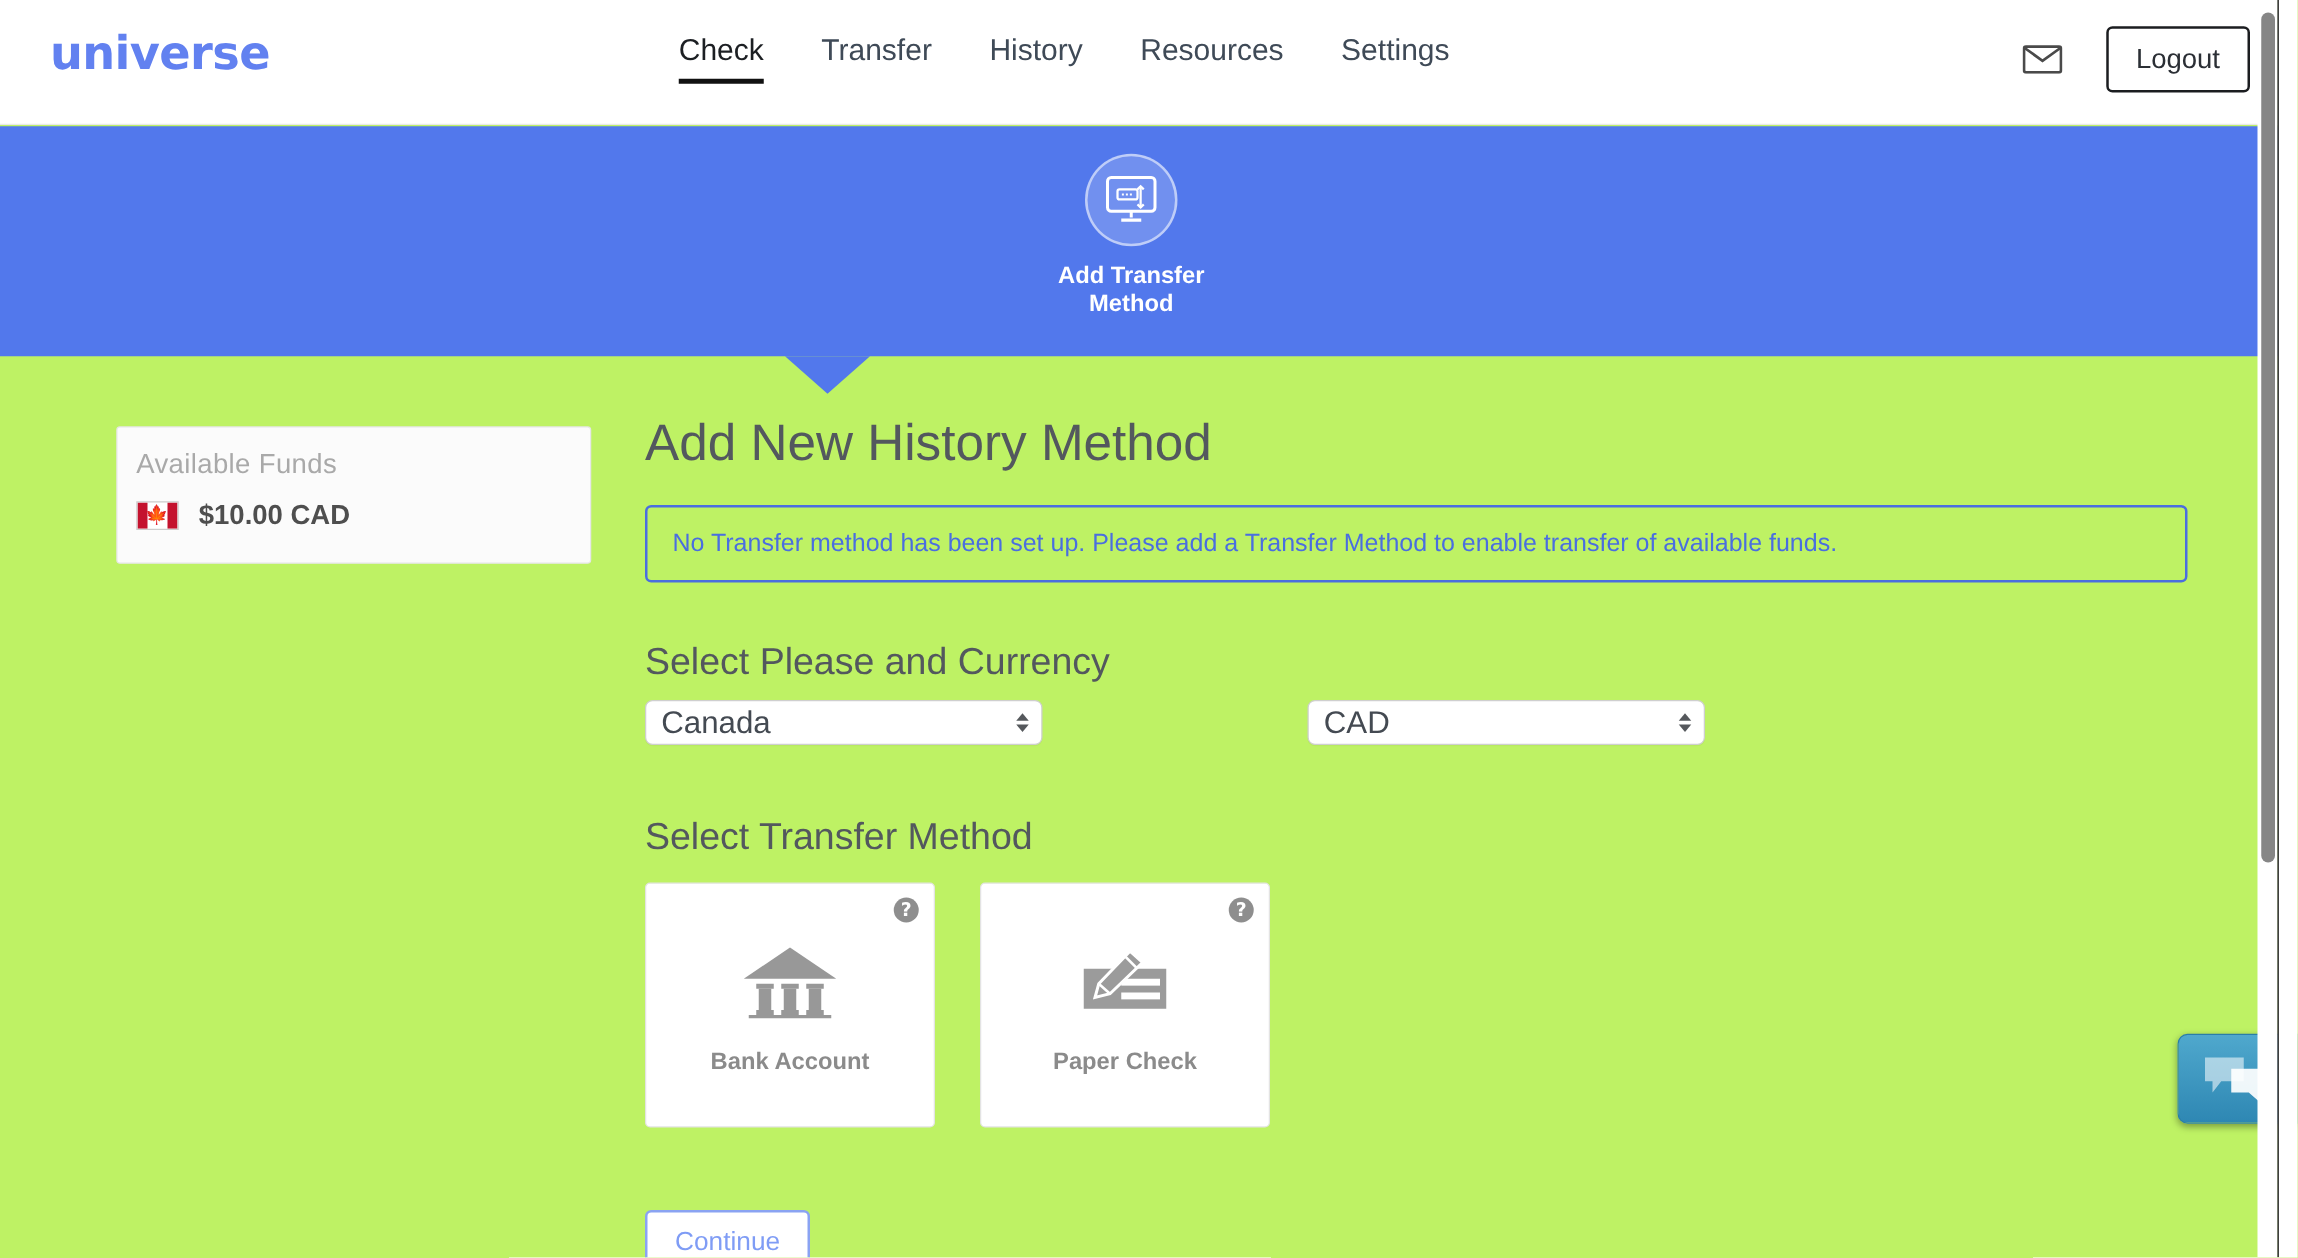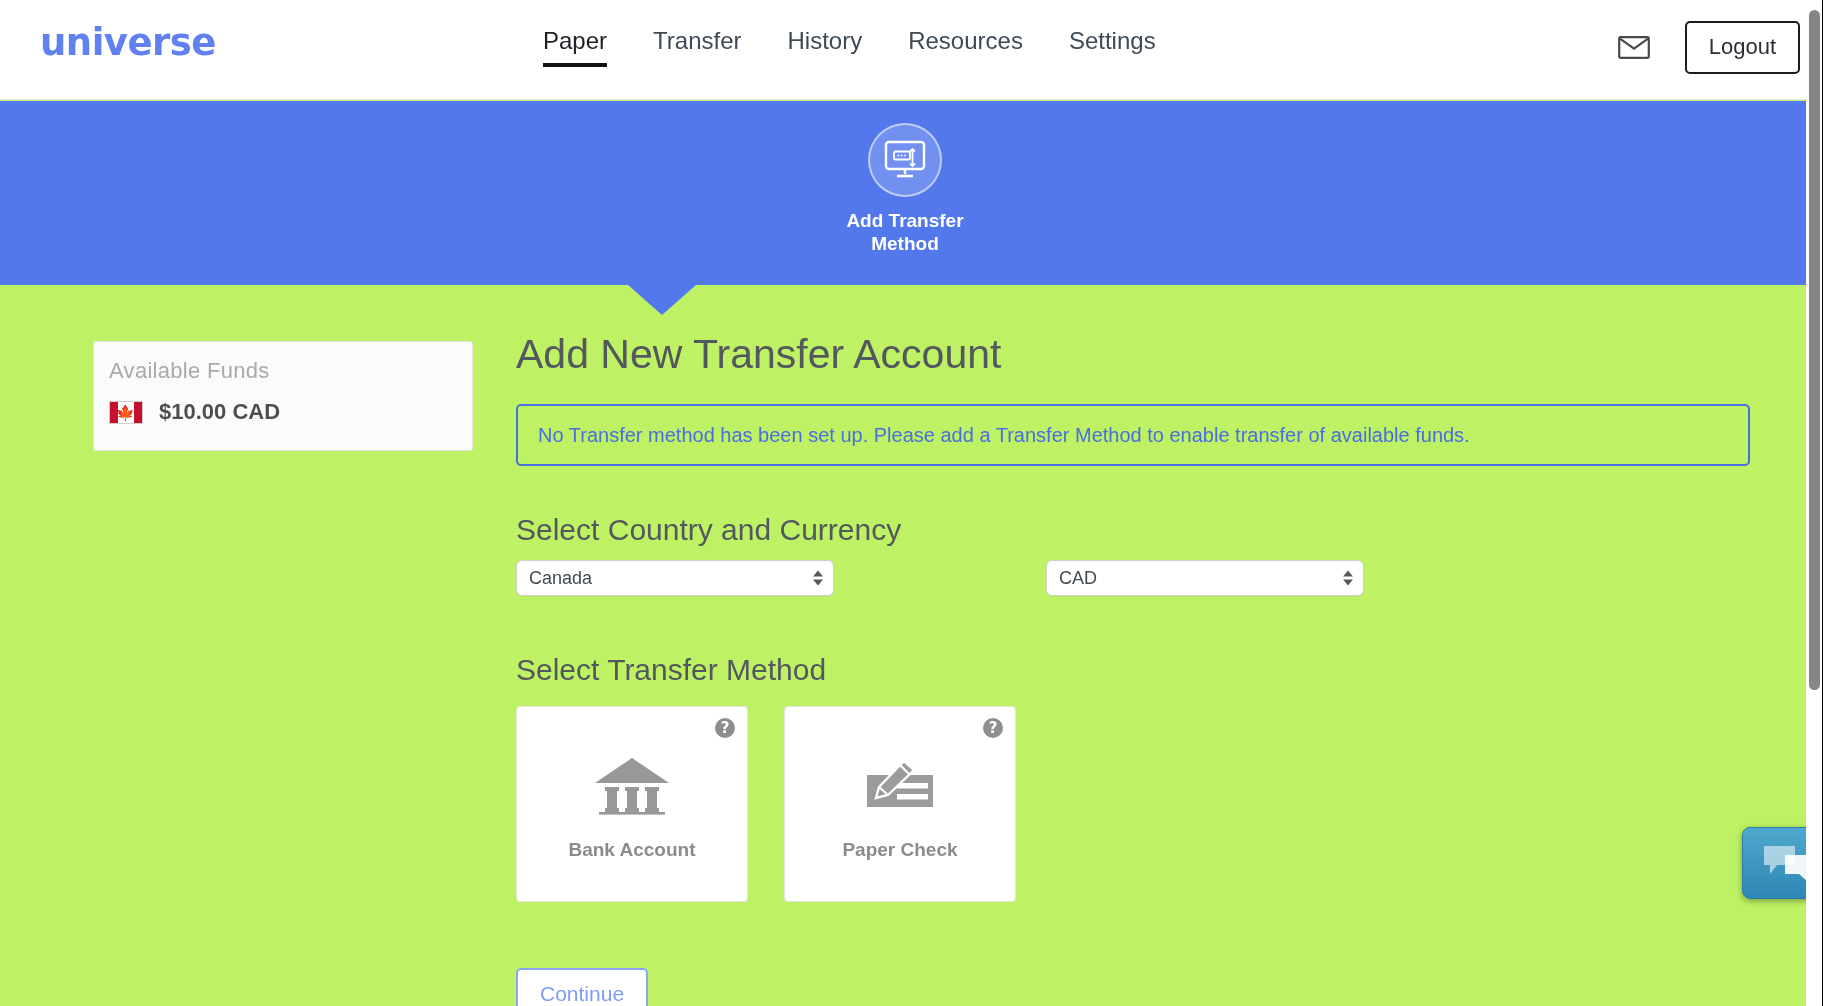--- a/index.html
+++ b/index.html
@@ -238,21 +238,21 @@
   }
   .sel-wrap {
     position: relative;
     height: 36px;
   }
   .sel {
     height: 36px;
     border: 1px solid #cfcfcf;
     border-radius: 6px;
     background: #ffffff;
-    font-size: 18px;
+    font-size: 25px;
     color: #444a52;
     display: flex;
     align-items: center;
     padding: 0 34px 0 12px;
     cursor: pointer;
     font-family: "Liberation Sans", sans-serif;
     box-shadow: 0 1px 0 rgba(0,0,0,0.03);
   }
   #country-select { width: 318px; }
   #currency-select { width: 318px; }
@@ -381,21 +381,21 @@
 </head>
 <body>
 
 <div id="page">
 
   <div id="topnav">
 
     <div id="logo">universe</div>
 
     <div id="mainmenu">
-      <div class="navitem active">Paper</div>
+      <div class="navitem active">Check</div>
       <div class="navitem">Transfer</div>
       <div class="navitem">History</div>
       <div class="navitem">Resources</div>
       <div class="navitem">Settings</div>
     </div>
 
     <div id="nav-right">
       <div id="mail-btn">
         <svg width="32" height="23" viewBox="0 0 32 23" fill="none" aria-hidden="true">
           <rect x="1.2" y="1.2" width="29.6" height="20.6" rx="1.6" stroke="#4a4a4a" stroke-width="2.2"></rect>
@@ -430,28 +430,28 @@
     <div id="funds-row">
       <div class="flag-ca">
         <span class="flag-leaf">🍁</span>
       </div>
       <div id="funds-amount">$10.00 CAD</div>
     </div>
   </div>
 
   <div id="main">
 
-    <h1 id="page-title">Add New Transfer Account</h1>
+    <h1 id="page-title">Add New History Method</h1>
 
     <div id="alert">
       <span id="alert-text">No Transfer method has been set up. Please add a Transfer Method to enable transfer of available funds.</span>
     </div>
 
     <div id="country-section">
-      <div class="section-title">Select Country and Currency</div>
+      <div class="section-title">Select Please and Currency</div>
 
       <div id="selects-row">
         <div class="sel-wrap">
           <div class="sel" id="country-select">Canada</div>
           <div class="spinner-arrows">
             <div class="spin-up"></div>
             <div class="spin-dn"></div>
           </div>
         </div>
 

